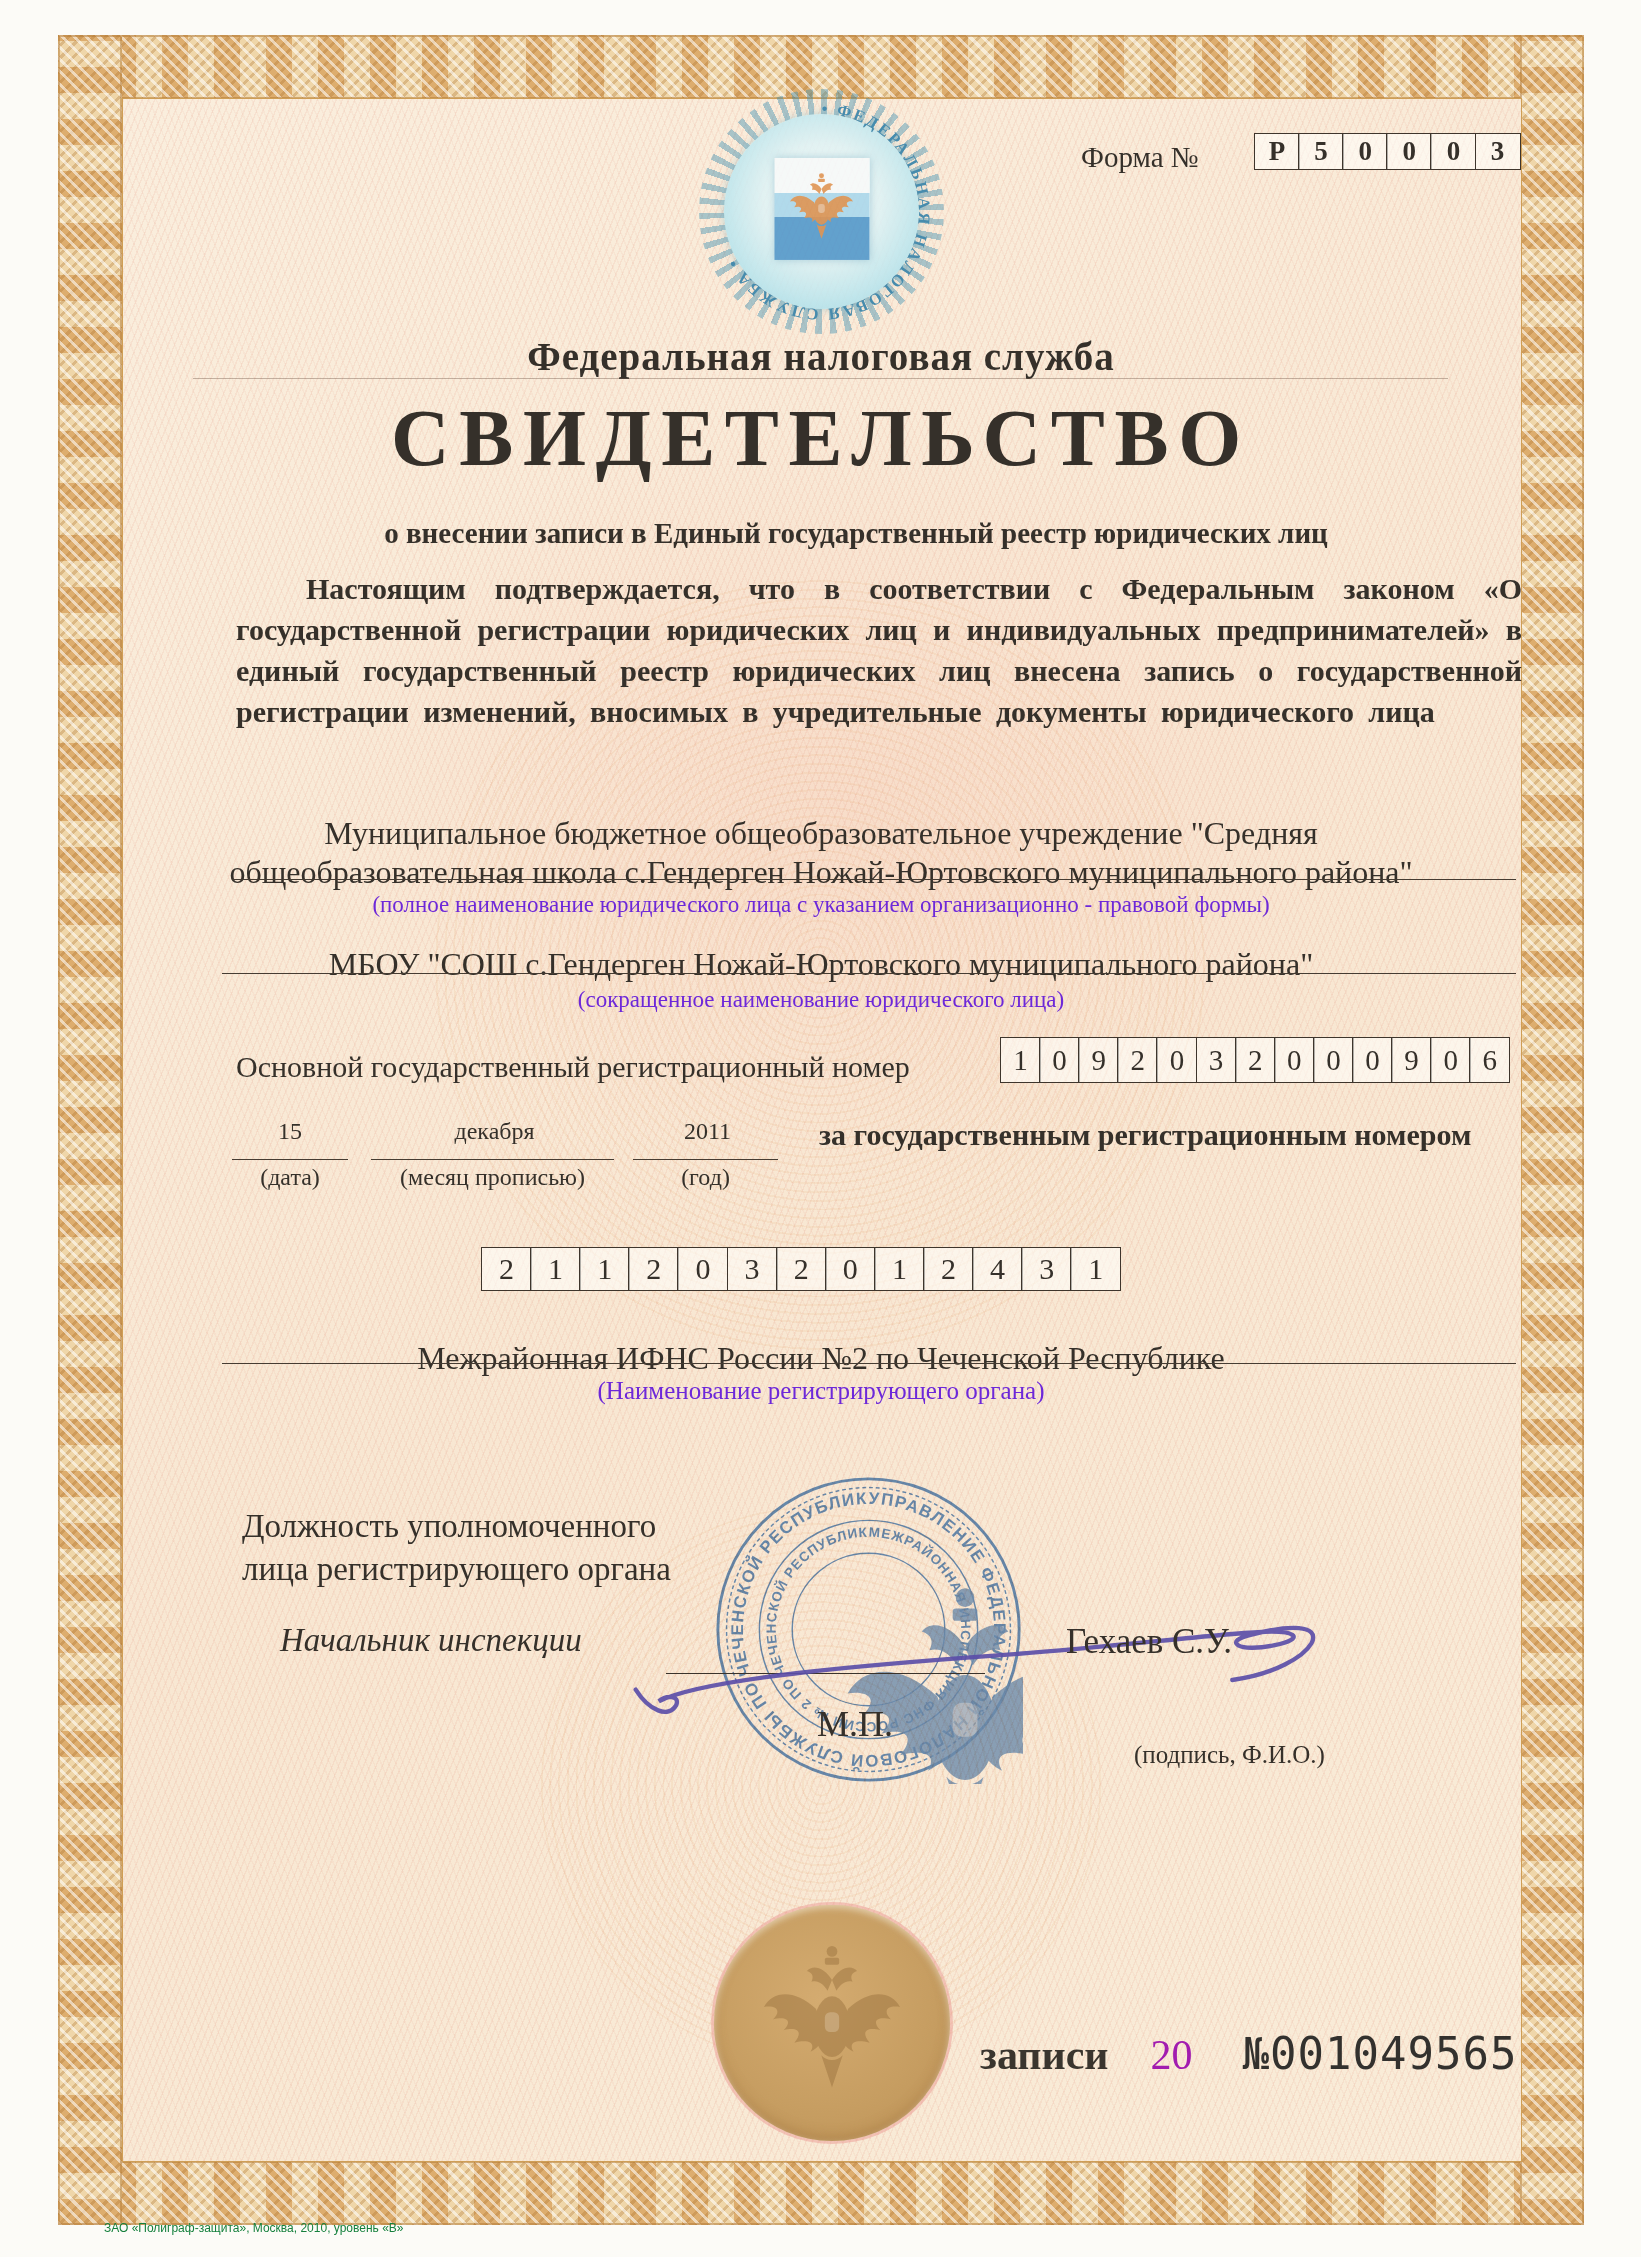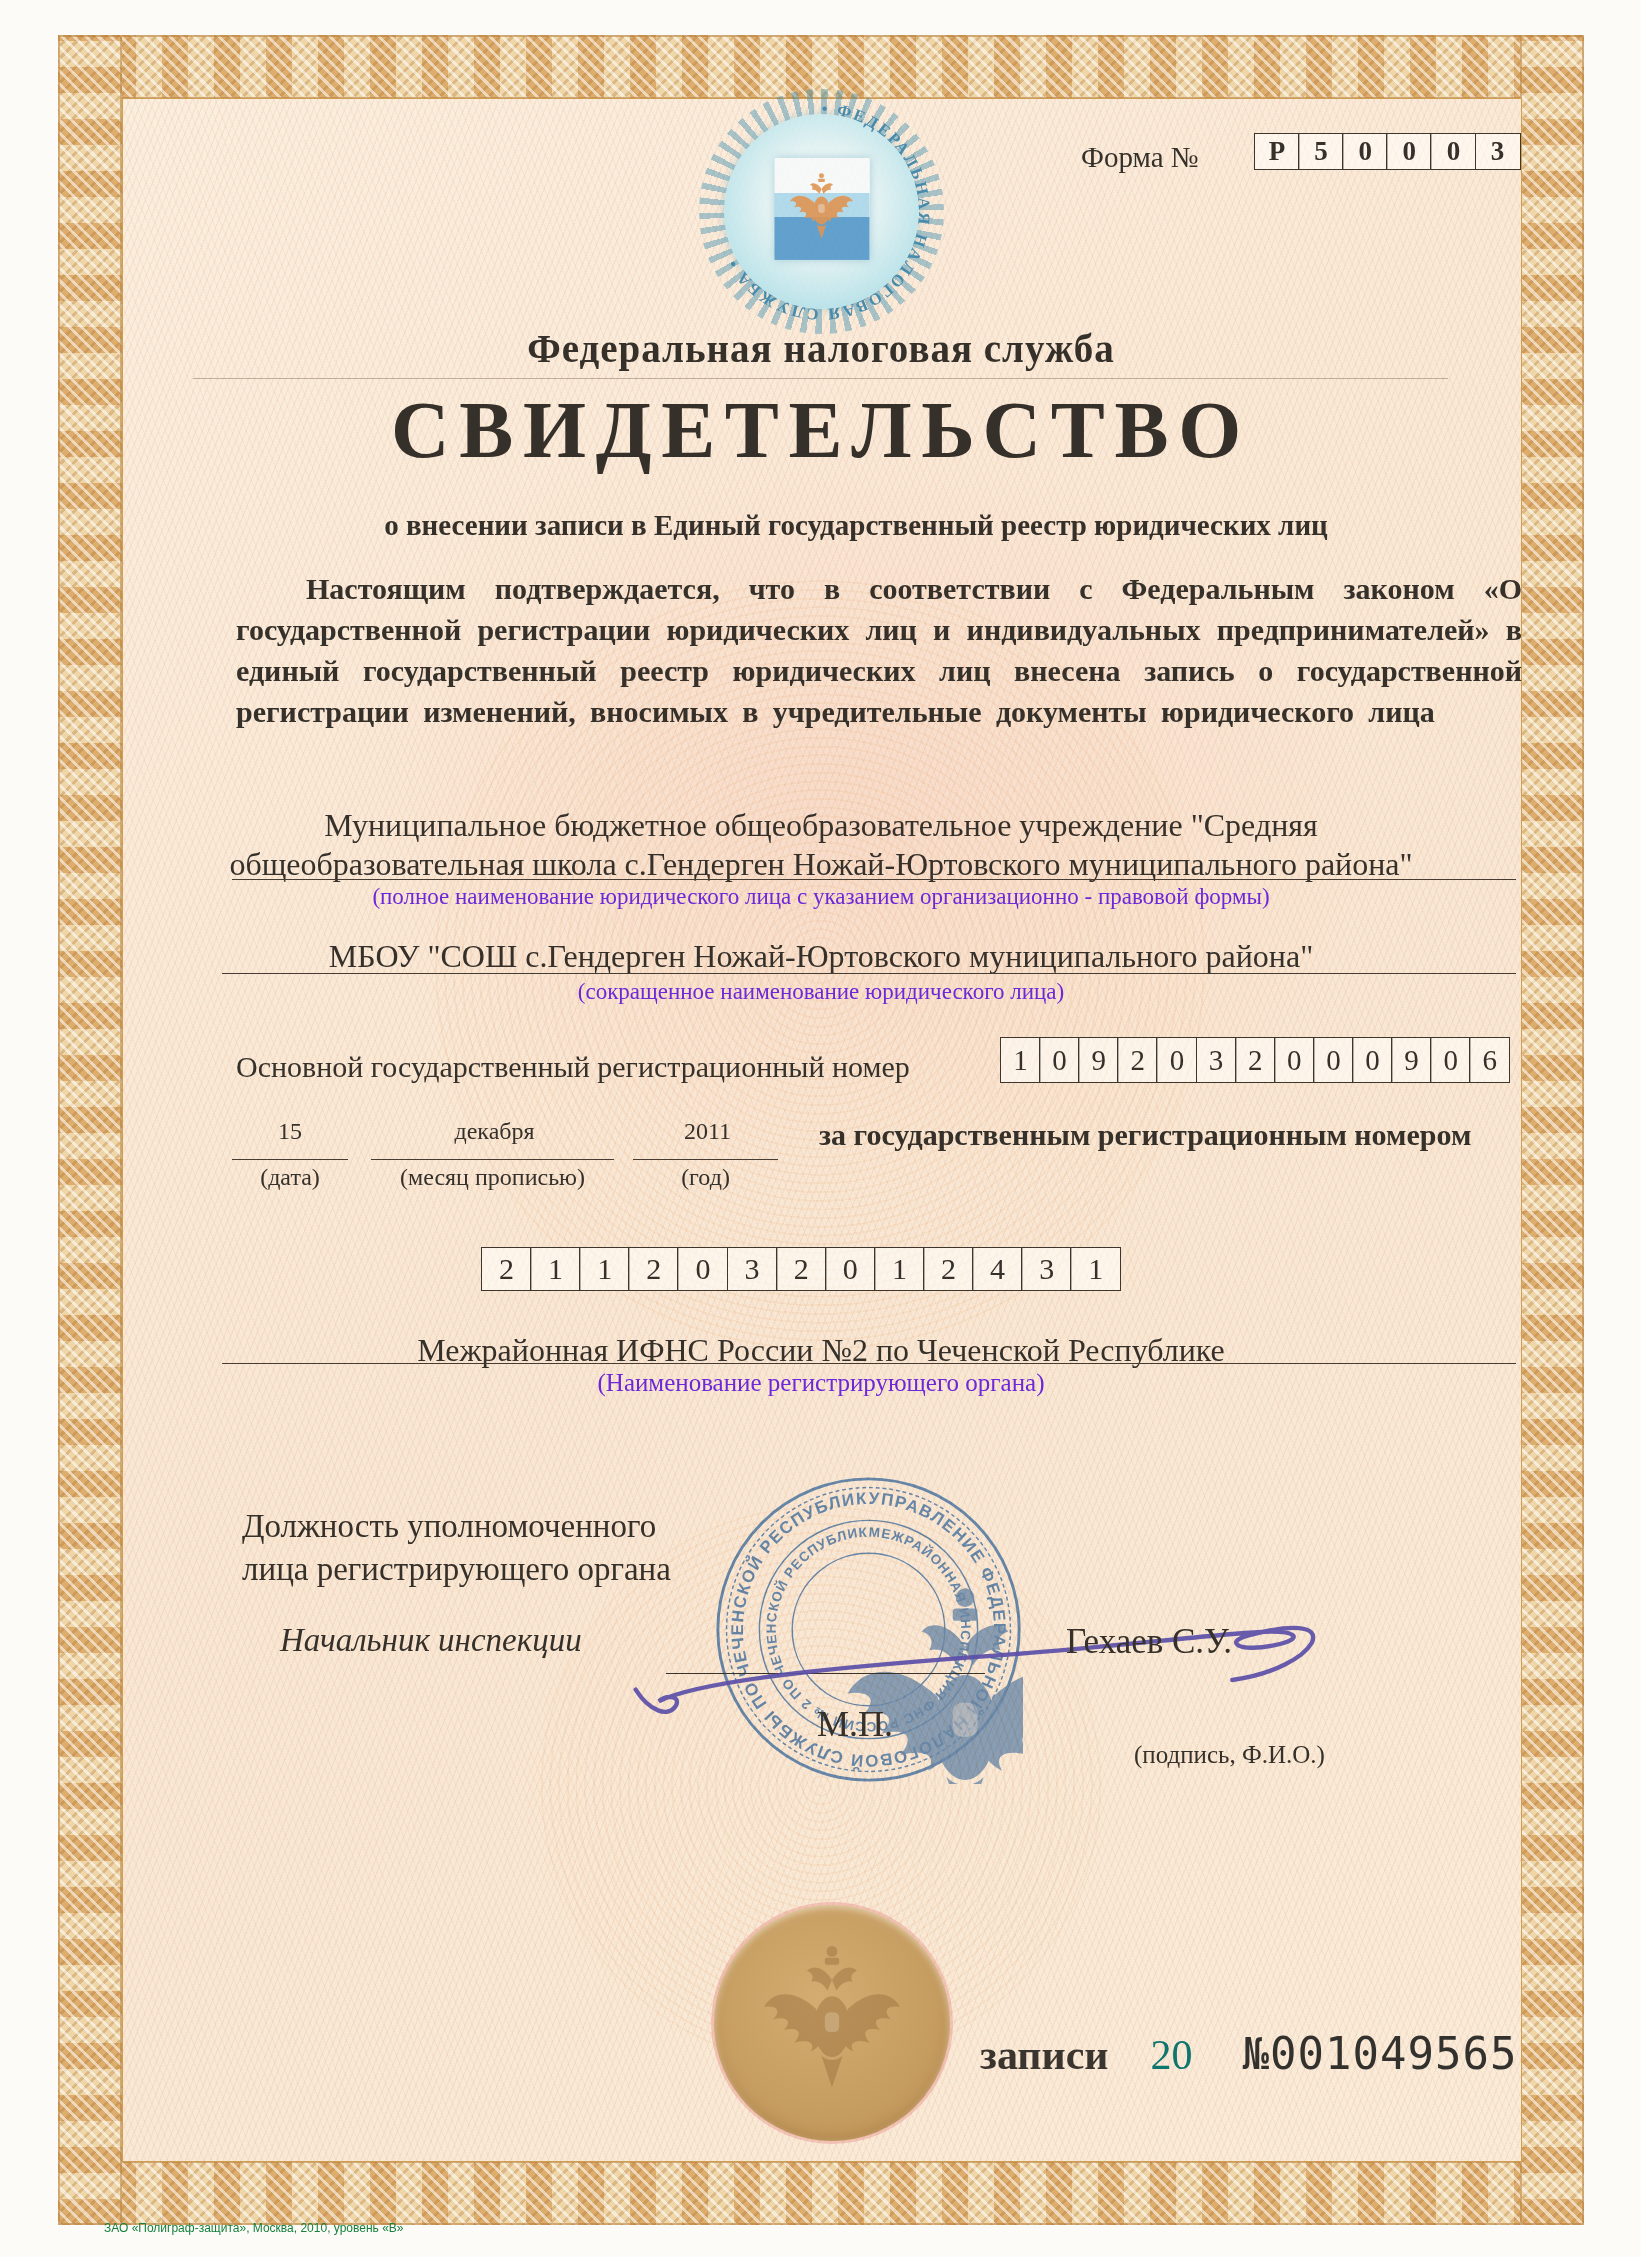--- a/index.html
+++ b/index.html
@@ -43,21 +43,21 @@
       linear-gradient(150deg,#faeedd,#f8e7d2 55%,#f9ecd8);
   }
   .ornament{
     position:absolute;border-radius:50%;
     background:repeating-radial-gradient(circle, rgba(222,150,80,.10) 0 1.9px, rgba(222,150,80,0) 1.9px 8.7px);
   }
   #ornament-mid{left:434px;top:579px;width:772px;height:772px;}
   #ornament-low{left:541px;top:1506px;width:560px;height:560px;}
 
   .abs{position:absolute;}
-  .centered{left:122px;width:1398px;text-align:center;}
+  .centered{left:122px;width:1398px;text-align:center;margin-top:8px;}
 
   
   .form-label{left:1081px;top:141px;font-size:29px;}
   .cells{display:flex;}
   .cell{
     box-sizing:border-box;border:1.9px solid #3e352c;margin-left:-1.9px;
     background:rgba(255,255,252,.6);
     display:flex;align-items:center;justify-content:center;
   }
   .cell:first-child{margin-left:0;}
@@ -139,21 +139,21 @@
 
   
   .gold-seal{left:714px;top:1905px;width:236px;height:236px;border-radius:50%;
     background:radial-gradient(circle at 45% 40%, #d4ab70, #c69d61 60%, #bb9156);
     box-shadow:0 0 0 2.9px rgba(236,154,148,.5), inset 0 2.9px 7.7px rgba(255,250,235,.55), inset 0 -4.8px 11.6px rgba(148,104,48,.35);}
   .gold-seal svg{position:absolute;left:50%;top:50%;width:179px;height:179px;transform:translate(-50%,-50%);
     color:#9c7440;opacity:.5;filter:blur(0.6px);}
 
   .series-row{left:980px;top:2028px;display:flex;align-items:baseline;}
   .series-label{font-size:42px;font-weight:bold;color:#3a352e;}
-  .series-value{font-size:42px;margin-left:42px;color:#0f766e;}
+  .series-value{font-size:42px;margin-left:42px;color:#a21caf;}
   .series-number{font-size:44px;margin-left:50px;font-family:"DejaVu Sans Mono", monospace;color:#33312e;letter-spacing:1px;}
 
   .fineprint{left:104px;top:2221px;font-size:12px;color:#15803d;font-family:"Liberation Sans", sans-serif;}
 
   .ring-tp{fill:#2f7fa8;font-size:17px;font-weight:bold;letter-spacing:2.5px;font-family:"Liberation Serif", serif;}
   .stamp-tp1{fill:#4f82c4;font-size:17.5px;font-weight:bold;letter-spacing:1.5px;font-family:"Liberation Sans", sans-serif;}
   .stamp-tp2{fill:#4f82c4;font-size:14px;font-weight:bold;letter-spacing:1px;font-family:"Liberation Sans", sans-serif;}
 </style>
 </head>
 <body>

